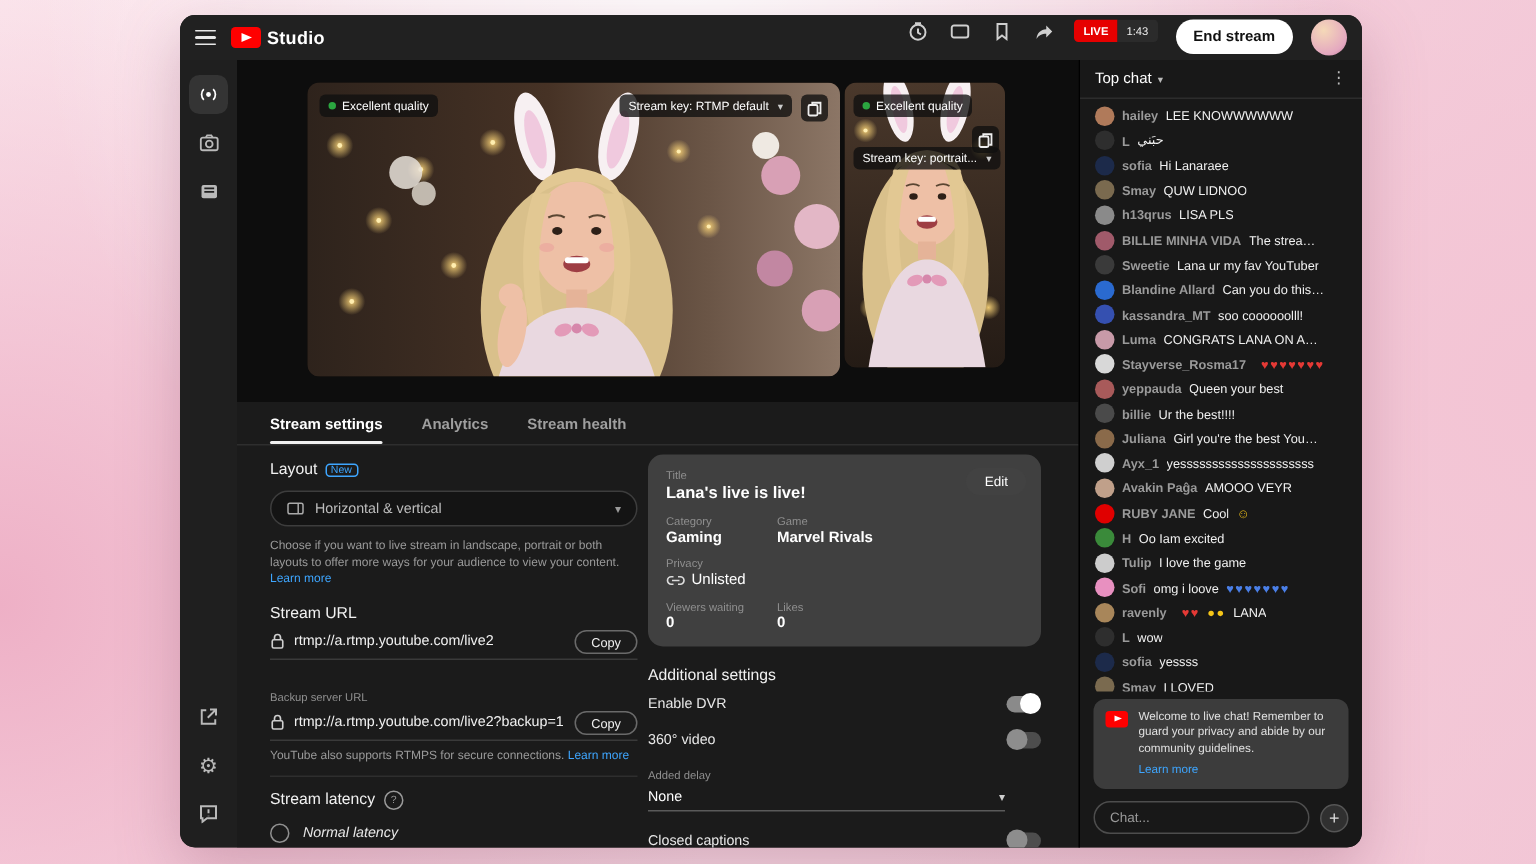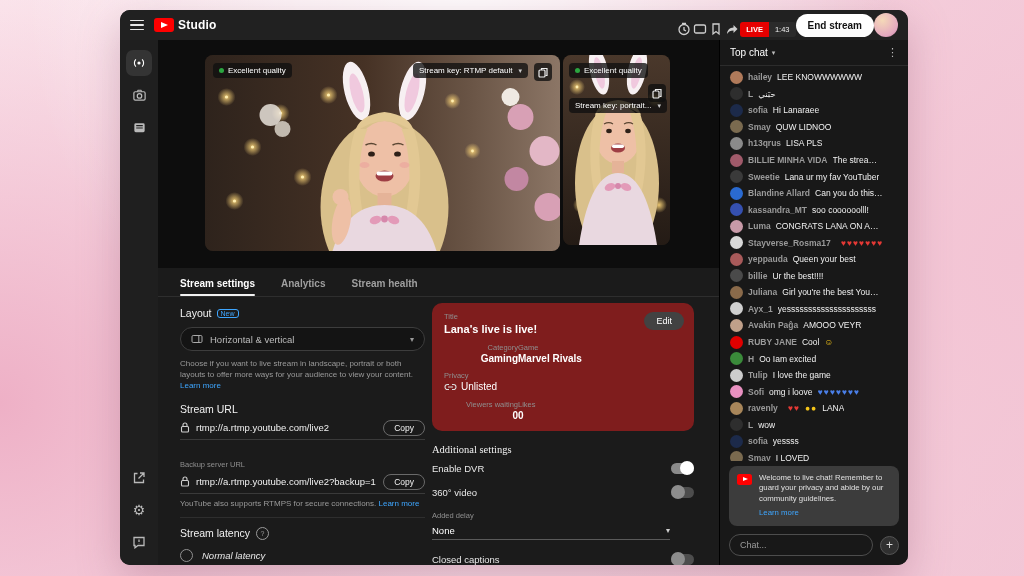--- a/index.html
+++ b/index.html
@@ -17,21 +17,21 @@
        border-radius:10px;box-shadow:0 14px 40px rgba(150,90,115,.35);overflow:hidden;}
   
   .topbar{height:30px;display:flex;align-items:center;padding:0 10px;gap:10px;background:#212121;}
   .hamburger{width:14px;display:flex;flex-direction:column;gap:3px;cursor:pointer;}
   .hamburger i{height:1.6px;background:#e8e8e8;border-radius:1px;}
   .logo{display:flex;align-items:center;gap:4px;}
   .logo .play{width:20px;height:14px;background:#f00;border-radius:3px;position:relative;}
   .logo .play::after{content:"";position:absolute;left:7px;top:4px;border-left:7px solid #fff;
        border-top:3.5px solid transparent;border-bottom:3.5px solid transparent;}
   .logo .brand{color:#fff;font-weight:bold;font-size:12px;letter-spacing:.2px;}
-  .tb-right{margin-left:auto;display:flex;align-items:flex-end;}
+  .tb-right{margin-left:auto;display:flex;align-items:flex-start;gap:12px;}
   .tb-ic{width:16px;height:16px;display:flex;align-items:center;justify-content:center;cursor:pointer;}
   .tb-ic svg{stroke:#cfcfcf;fill:none;stroke-width:1.3;}
   .livechip{display:flex;align-items:stretch;font-size:7.5px;font-weight:bold;border-radius:3px;overflow:hidden;}
   .livechip .live{background:#e60000;color:#fff;padding:3px 6px;display:flex;align-items:center;}
   .livechip .time{background:#2b2b2b;color:#eee;padding:3px 6px;display:flex;align-items:center;font-weight:normal;}
   .endbtn{background:#fff;color:#111;font-size:10px;font-weight:bold;border:none;border-radius:14px;
           padding:6px 12px;cursor:pointer;}
   .avatar{width:24px;height:24px;border-radius:50%;
           background:radial-gradient(circle at 35% 30%,#f5d9b8,#e4a8c0 70%,#b46f92);cursor:pointer;}
   
@@ -83,31 +83,31 @@
             padding:2px 10px;cursor:pointer;flex-shrink:0;}
   .note{margin-top:5px;font-size:8px;color:#9a9a9a;}
   .divider{margin-top:9px;border-top:1px solid #2e2e2e;}
   .lat-head{margin-top:9px;display:flex;align-items:center;gap:6px;}
   .qmark{width:11px;height:11px;border:1px solid #9a9a9a;border-radius:50%;color:#9a9a9a;font-size:7px;
          display:flex;align-items:center;justify-content:center;cursor:pointer;}
   .radios{margin-top:9px;display:flex;flex-direction:column;gap:8.5px;}
   .radiorow{display:flex;align-items:center;gap:9px;font-size:9.5px;color:#e8e8e8;cursor:pointer;font-style:italic;}
   .radio{width:11px;height:11px;border:1.4px solid #909090;border-radius:50%;position:relative;flex-shrink:0;}
   
-  .infocard{position:relative;background:#7f1d1d;border-radius:10px;padding:9px 12px 10px;}
+  .infocard{position:relative;background:#404040;border-radius:10px;padding:9px 12px 10px;}
   .title-val{margin-top:2px;font-size:11px;color:#fff;font-weight:bold;}
   .editbtn{position:absolute;right:10px;top:9px;background:#424242;border:none;color:#fff;font-size:9px;
            border-radius:12px;padding:4px 12px;cursor:pointer;}
   .tworow{display:flex;margin-top:8px;}
-  .cell1{width:74px;text-align:right;}
+  .cell1{width:74px;}
   .cellval{font-size:10px;color:#fff;font-weight:bold;margin-top:1px;}
   .privrow{display:flex;align-items:center;gap:4px;margin-top:1px;}
   .privrow svg{stroke:#dcdcdc;fill:none;stroke-width:1.1;}
   .privval{font-size:10px;color:#fff;}
-  .addhead{margin-top:13px;font-size:10.5px;color:#f1f1f1;font-family:Liberation Serif, serif;}
+  .addhead{margin-top:13px;font-size:10.5px;color:#f1f1f1;}
   .trow{display:flex;align-items:center;height:22px;margin-top:2px;}
   .tlabel{font-size:9.5px;color:#e8e8e8;flex:1;}
   .toggle{width:23px;height:11px;border-radius:6px;background:#4d4d4d;position:relative;cursor:pointer;flex-shrink:0;}
   .toggle .knob{position:absolute;top:-1.5px;left:0;width:14px;height:14px;border-radius:50%;background:#8d8d8d;}
   .toggle.on{background:#8a8a8a;}
   .toggle.on .knob{left:auto;right:0;background:#fff;}
   .selectrow{width:238px;height:17px;border-bottom:1px solid #5a5a5a;display:flex;align-items:center;
              margin-top:2px;cursor:pointer;}
   .selectrow .val{font-size:9.5px;color:#fff;flex:1;}
   .selectrow .chev{color:#cfcfcf;font-size:8px;}

